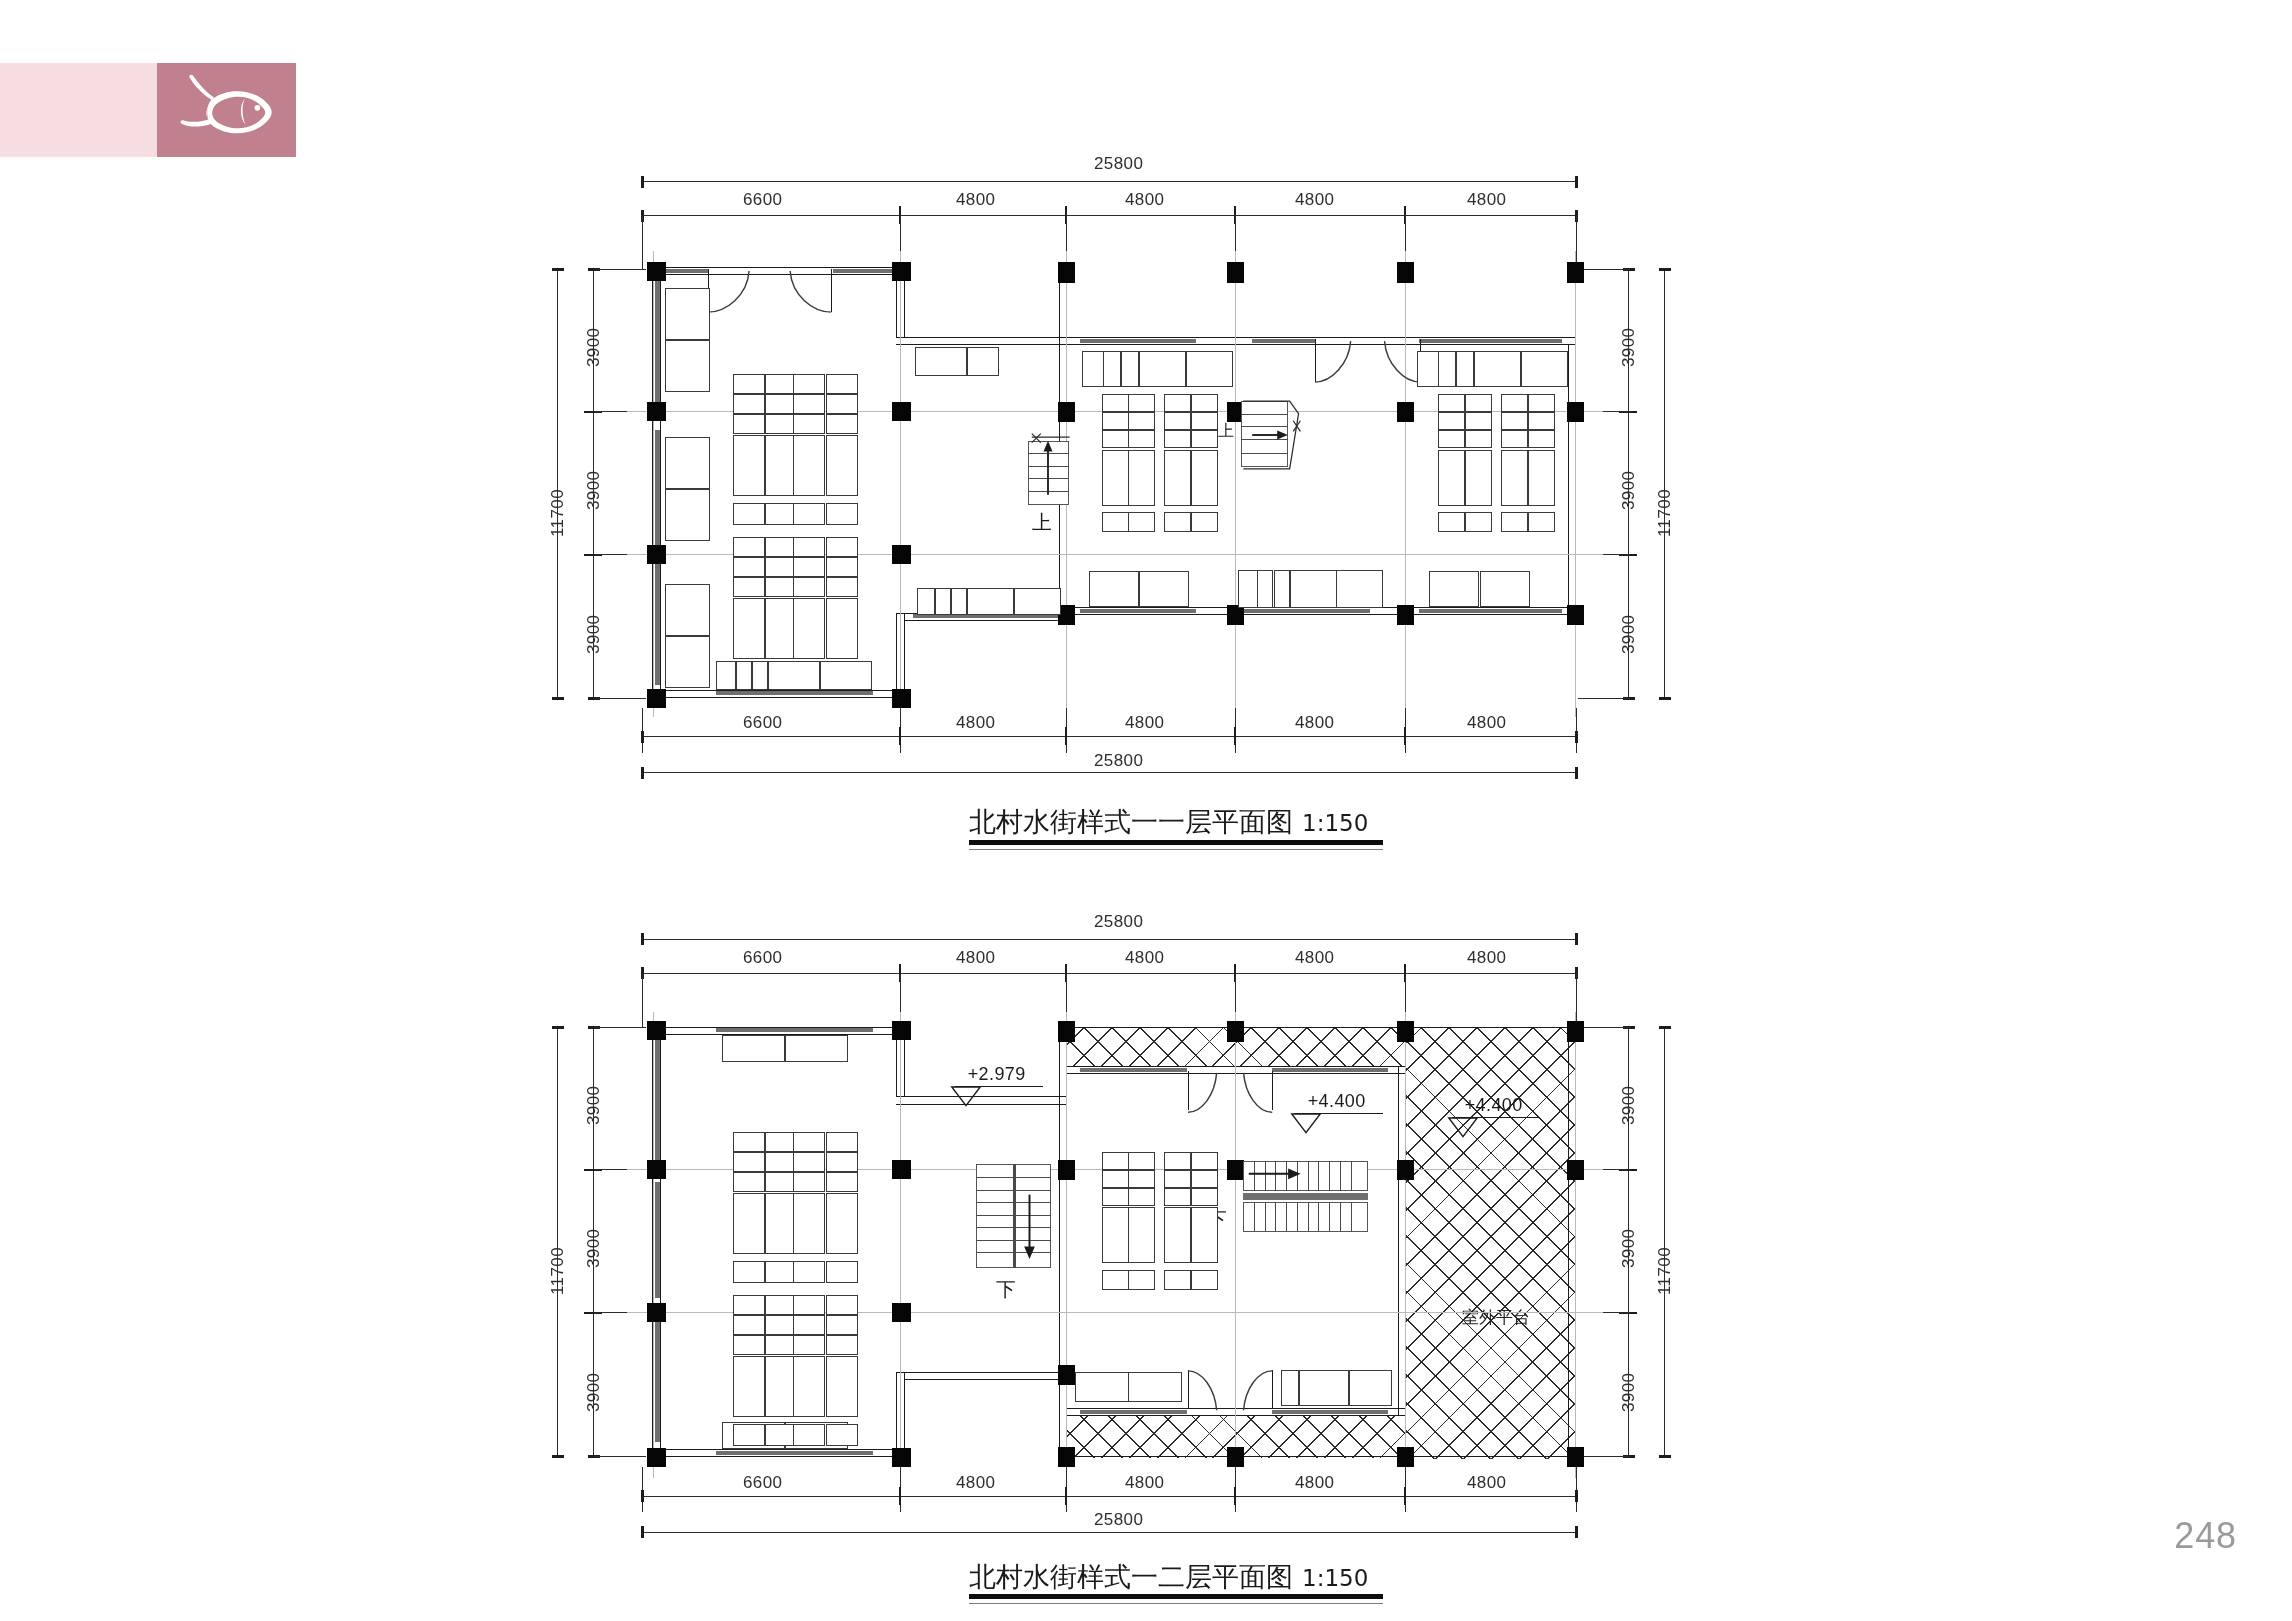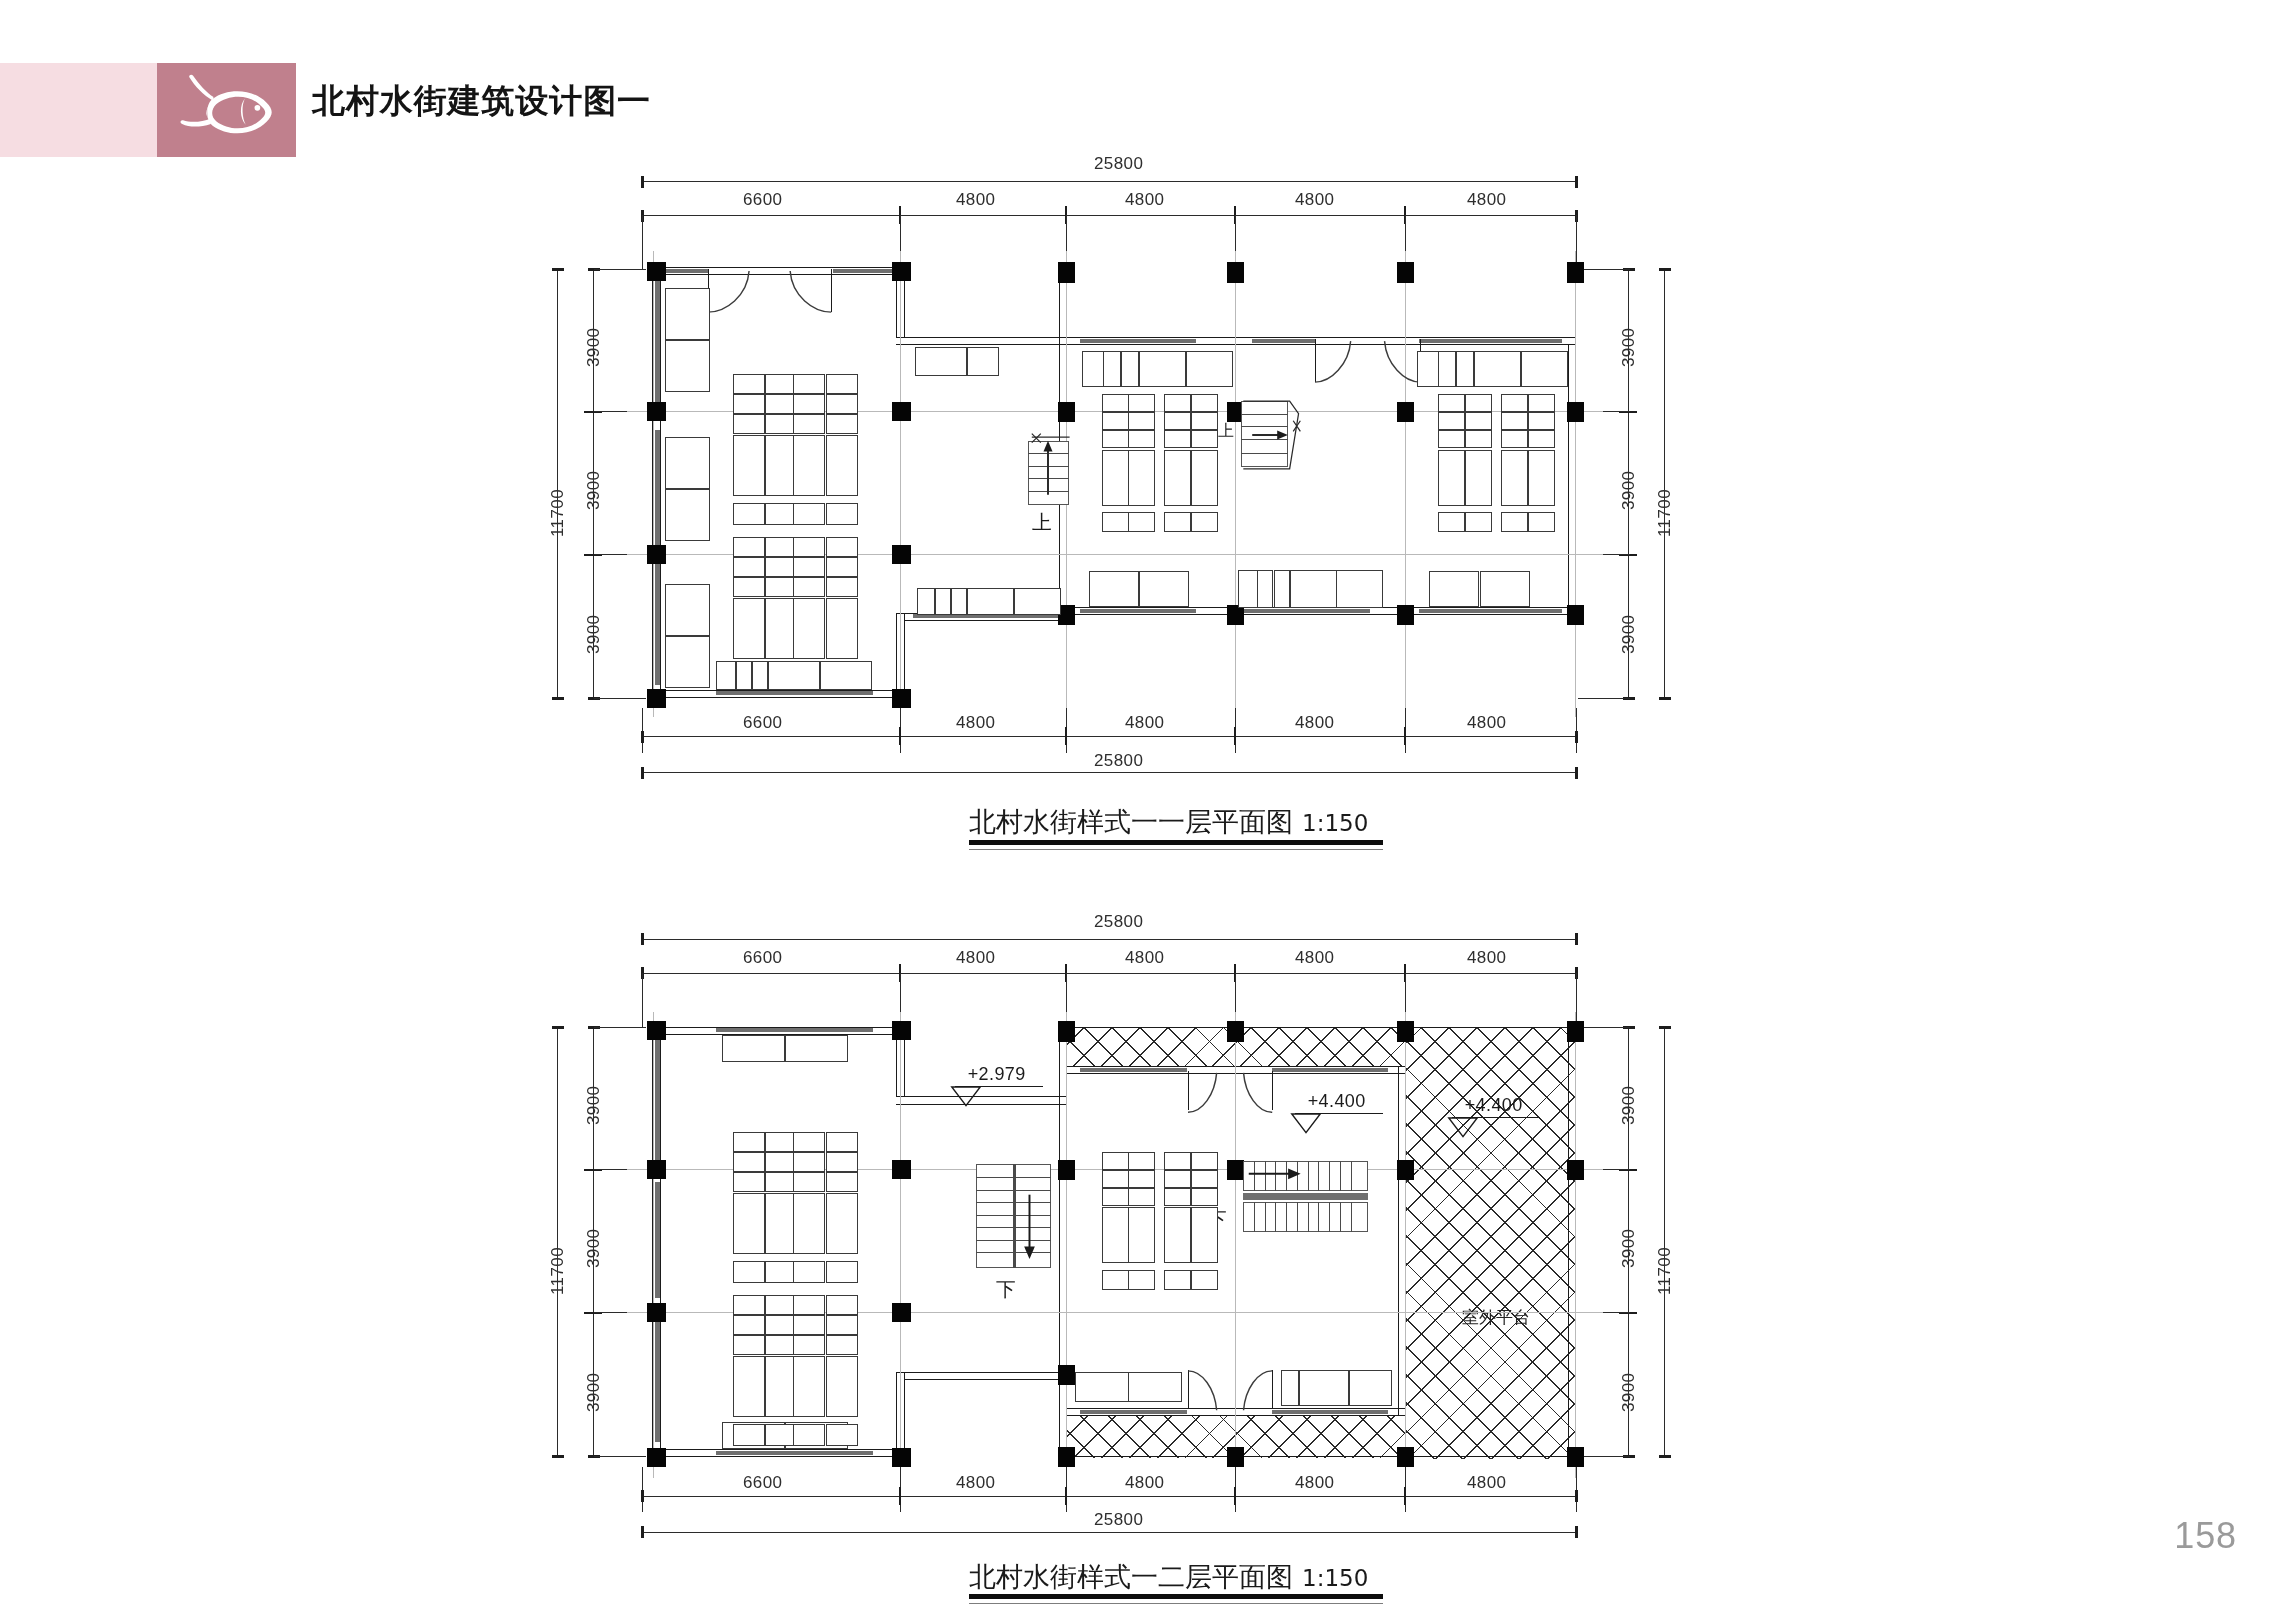--- a/index.html
+++ b/index.html
@@ -141,21 +141,20 @@
                  M66 46 C60 52, 60 60, 66 65 C80 76, 104 76, 117 62 C122 57, 122 54, 117 49
                  C104 34, 80 35, 66 46 Z"></path>
         <path d="M62 42 C52 36, 42 26, 36 16 C35 14, 38 12, 40 14 C47 24, 55 33, 63 38 Z"></path>
         <path d="M60 68 C48 72, 36 72, 28 68 C25 67, 26 63, 29 64 C38 67, 50 66, 60 62 Z"></path>
         <path d="M61 44 C54 50, 54 62, 61 68 C57 64, 55 58, 55 56 C55 52, 57 47, 61 44 Z"></path>
         <ellipse cx="112" cy="50" rx="3.2" ry="3.2"></ellipse>
         <path d="M98 40 C92 46, 92 62, 99 69 C95 62, 94 47, 98 40 Z"></path>
       </g>
     </svg>
   </div>
-  <div id="doc-title">北村水街建筑设计图一</div>
 
   <div class="plan" id="plan1" style="left:0;top:0;width:2293px;height:860px;">
 
     <div class="dim-txt" style="left:1094px;top:154px;">25800</div>
     <div class="dim-line dim-h" style="left:643px;top:181px;width:935px;"></div>
     <div class="tick" style="left:641px;top:176px;width:2.7px;height:11.6px;"></div>
     <div class="tick" style="left:1575px;top:176px;width:2.7px;height:11.6px;"></div>
 
     <div class="dim-line dim-h" style="left:643px;top:215px;width:935px;"></div>
     <div class="tick" style="left:641px;top:210px;width:2.7px;height:11.6px;"></div>
@@ -787,15 +786,15 @@
     <div class="tick" style="left:1575px;top:675px;width:2.7px;height:11.6px;"></div>
     <div class="dim-txt" style="left:1094px;top:659px;">25800</div>
 
     <div class="caption" style="left:969px;top:708px;">
       <span>北村水街样式一二层平面图</span><span class="scale">1:150</span>
     </div>
     <div class="cap-rule-thick" style="left:969px;top:743px;width:414px;"></div>
     <div class="cap-rule-thin" style="left:969px;top:752px;width:414px;"></div>
   </div>
 
-  <div id="page-number">158</div>
+  <div id="page-number">248</div>
 </div>
 
 
 </body></html>

